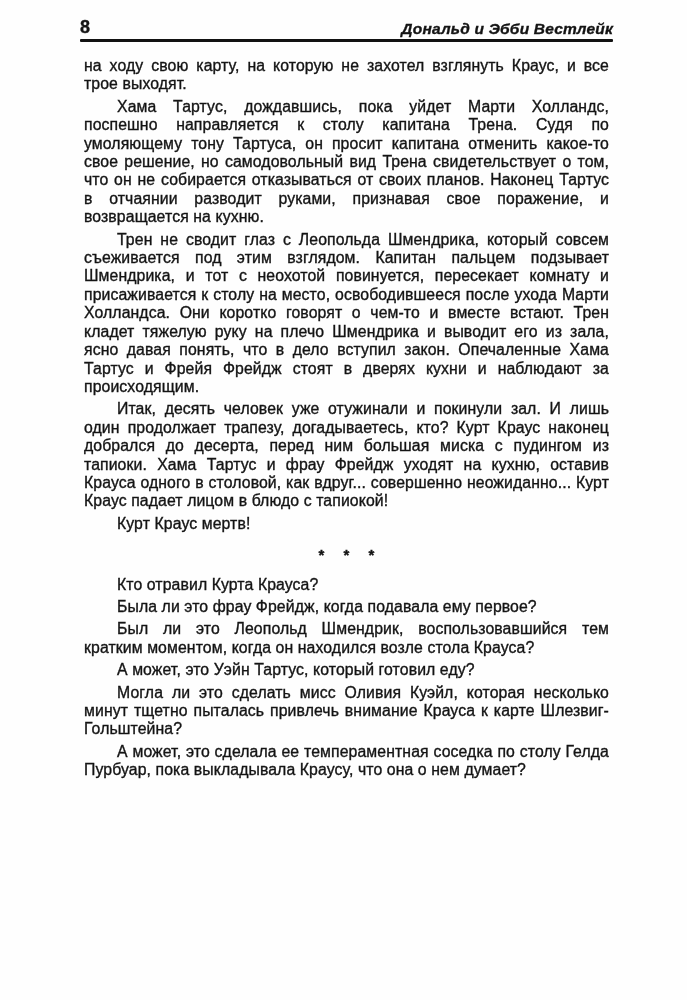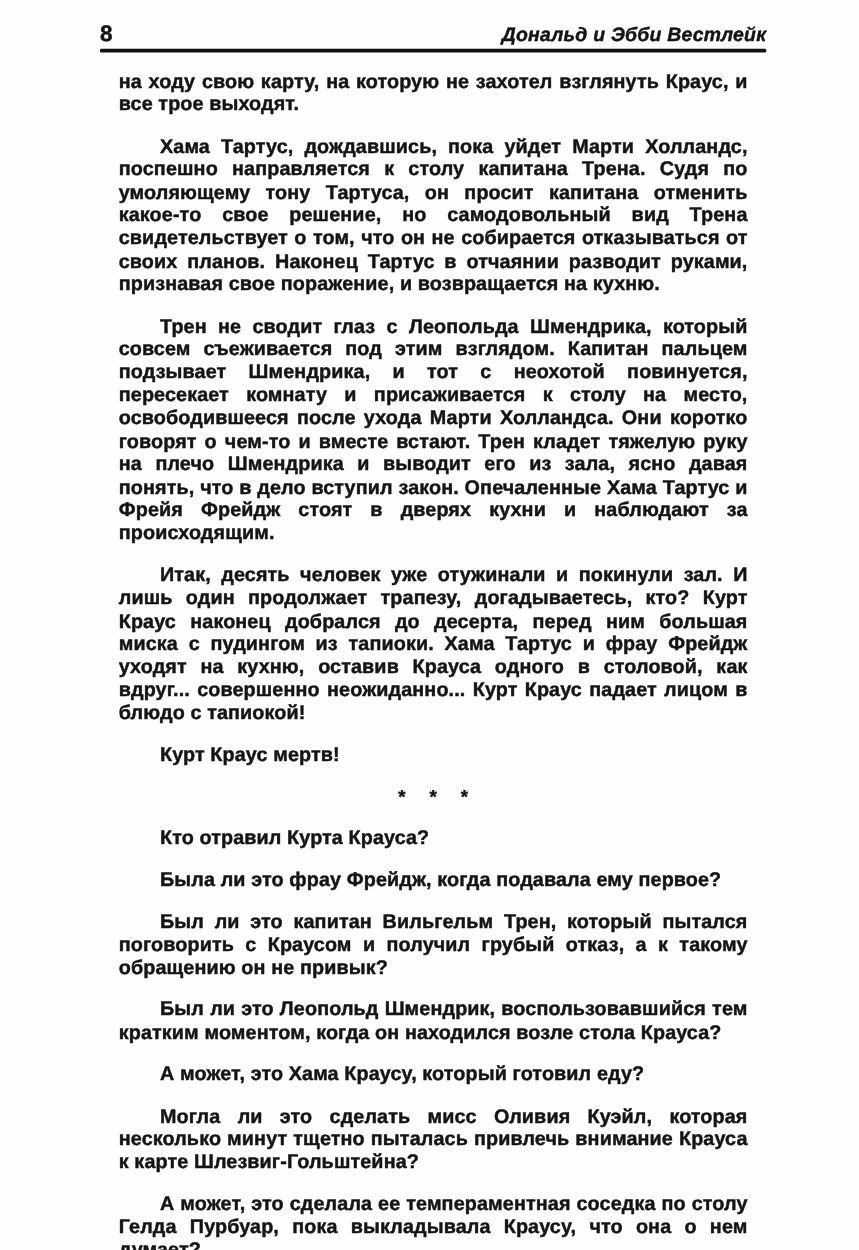--- a/index.html
+++ b/index.html
@@ -47,23 +47,22 @@
     background: #121212;
     border-radius: 1px;
     margin-bottom: 15px;
   }
   .text-block {
     font-size: 15.8px;
     line-height: 18.4px;
     text-align: justify;
   }
   .text-block p {
-    margin: 15px;
+    margin: 4px;
     padding: 0;
-    font-weight: bold;
   }
   .text-block p.indent {
     text-indent: 33px;
   }
   .scene-separator {
     text-align: center;
     font-size: 15px;
     font-weight: bold;
     line-height: 18.4px;
     letter-spacing: 0.5em;
@@ -89,20 +88,19 @@
       <p class="indent">Трен не сводит глаз с Леопольда Шмендрика, который совсем съеживается под этим взглядом. Капитан пальцем подзывает Шмендрика, и тот с неохотой повинуется, пересекает комнату и присаживается к столу на место, освободившееся после ухода Марти Холландса. Они коротко говорят о чем-то и вместе встают. Трен кладет тяжелую руку на плечо Шмендрика и выводит его из зала, ясно давая понять, что в дело вступил закон. Опечаленные Хама Тартус и Фрейя Фрейдж стоят в дверях кухни и наблюдают за происходящим.</p>
       <p class="indent">Итак, десять человек уже отужинали и покинули зал. И лишь один продолжает трапезу, догадываетесь, кто? Курт Краус наконец добрался до десерта, перед ним большая миска с пудингом из тапиоки. Хама Тартус и фрау Фрейдж уходят на кухню, оставив Крауса одного в столовой, как вдруг... совершенно неожиданно... Курт Краус падает лицом в блюдо с тапиокой!</p>
       <p class="indent">Курт Краус мертв!</p>
     </div>
 
   <div class="scene-separator inked">* * *</div>
 
   <div class="text-block inked">
       <p class="indent">Кто отравил Курта Крауса?</p>
       <p class="indent">Была ли это фрау Фрейдж, когда подавала ему первое?</p>
-      <p class="indent">Был ли это капитан Вильгельм Трен, который пытался поговорить с Краусом и получил грубый отказ, а к такому обращению он не привык?</p>
       <p class="indent">Был ли это Леопольд Шмендрик, воспользовавшийся тем кратким моментом, когда он находился возле стола Крауса?</p>
-      <p class="indent">А может, это Хама Краусу, который готовил еду?</p>
+      <p class="indent">А может, это Уэйн Тартус, который готовил еду?</p>
       <p class="indent">Могла ли это сделать мисс Оливия Куэйл, которая несколько минут тщетно пыталась привлечь внимание Крауса к карте Шлезвиг-Гольштейна?</p>
       <p class="indent">А может, это сделала ее темпераментная соседка по столу Гелда Пурбуар, пока выкладывала Краусу, что она о нем думает?</p>
     </div>
 
 </div>
 
 </body></html>

